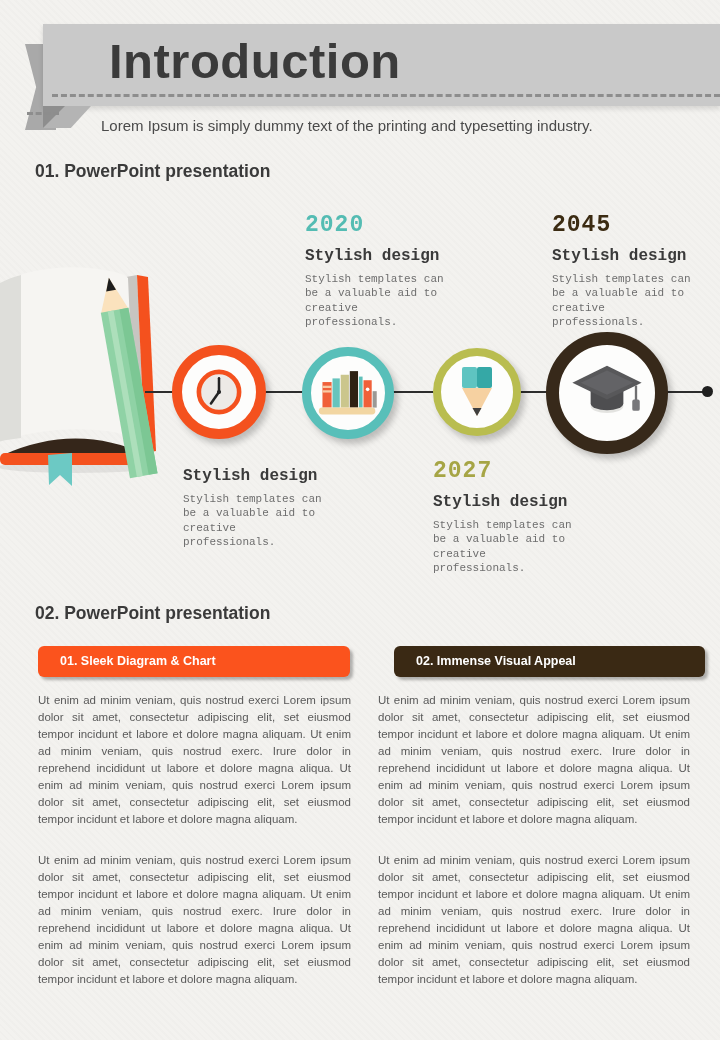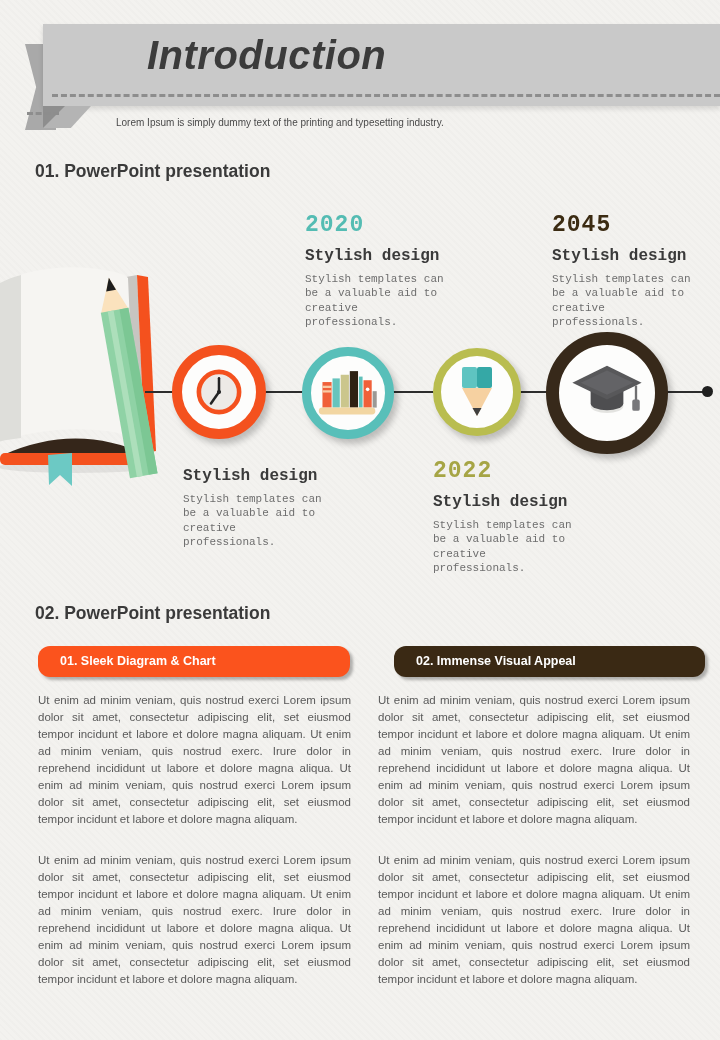--- a/index.html
+++ b/index.html
@@ -9,27 +9,27 @@
     background-image:repeating-linear-gradient(45deg, rgba(0,0,0,0.012) 0 2px, transparent 2px 5px);
     font-family:"Liberation Sans", sans-serif;
   }
   
   .ribbon-tail { position:absolute; left:25px; top:44px; width:31px; height:86px;
     background:#a9a9a9; clip-path:polygon(0 0,100% 0,100% 100%,0 100%,36% 50%); }
   .tail-dash { position:absolute; left:27px; top:112px; width:32px; border-top:3px dashed #8d8d8d; }
   .banner { position:absolute; left:43px; top:24px; width:677px; height:82px;
     background:#c9c9c9; box-shadow:0 3px 5px rgba(0,0,0,0.12); }
   .banner-dash { position:absolute; left:9px; right:0; bottom:9px; border-top:3px dashed #8d8d8d; }
-  .banner h1 { margin:0; padding:9px 0 0 104px; font-size:40px; font-weight:800;
-    color:#3b3b3b; letter-spacing:0.5px;font-style:italic; }
+  .banner h1 { margin:0; padding:9px 0 0 66px; font-size:49px; font-weight:800;
+    color:#3b3b3b; letter-spacing:0.5px; }
   .banner-fold { position:absolute; left:43px; top:106px; width:48px; height:22px;
     background:#b4b4b4; clip-path:polygon(0 0,100% 0,58% 100%,0 100%); }
   .banner-fold-dark { position:absolute; left:43px; top:106px; width:22px; height:22px;
     background:#8e8e8e; clip-path:polygon(0 0,100% 0,0 100%); }
-  .subtitle { position:absolute; left:116px; top:117px; font-size:10px; color:#4a4a4a; }
+  .subtitle { position:absolute; left:101px; top:117px; font-size:15px; color:#4a4a4a; }
 
   .sec-heading { position:absolute; margin:0; font-size:17.5px; font-weight:800; color:#3a3a3a;text-align:center; }
   .sec1 { left:35px; top:161px; }
   .sec2 { left:35px; top:603px; }
 
   
   .book-art { position:absolute; left:-2px; top:252px; }
   .tl-line { position:absolute; left:145px; top:391px; width:564px; height:2px; background:#2d2d2d; z-index:1; }
   .tl-dot  { position:absolute; left:702px; top:386px; width:11px; height:11px; border-radius:50%; background:#1f1f1f; z-index:1; }
   .tl-circle { position:absolute; z-index:2; border-radius:50%; background:#fdfdfc;
@@ -44,21 +44,21 @@
   .m-2045 { left:552px; top:212px; }
   .m-2018 { left:183px; top:458px; }
   .m-2022 { left:433px; top:458px; }
   .ms-year  { font-size:23px; font-weight:800; letter-spacing:1px; }
   .y-orange { color:#f4591f; } .y-teal { color:#54bcb3; }
   .y-olive  { color:#a6a545; } .y-brown { color:#3b2b12; }
   .ms-title { font-size:16px; font-weight:800; color:#3a3a3a; margin-top:9px; }
   .ms-body  { font-size:11px; color:#6e6e6e; line-height:14.4px; margin-top:7px; white-space:pre-line; }
 
   
-  .btn { position:absolute; top:646px; height:31px; border-radius:12px; box-sizing:border-box;
+  .btn { position:absolute; top:646px; height:31px; border-radius:6px; box-sizing:border-box;
     color:#fff; font-size:12.5px; font-weight:700; line-height:31px; padding-left:22px;
     box-shadow:3px 3px 3px rgba(0,0,0,0.28); cursor:pointer; }
   .btn-1 { left:38px;  width:312px; background:#fb531d; }
   .btn-2 { left:394px; width:311px; background:#3a2914; }
   .col { position:absolute; top:692px; width:313px; }
   .col-left  { left:38px; }
   .col-right { left:378px; width:312px; }
   .col p { margin:0 0 24px 0; font-size:11.5px; line-height:17px; color:#5a5a5a; text-align:justify; }
 </style>
 </head>
@@ -151,21 +151,21 @@
 professionals.</div>
   </div>
   <div class="milestone m-2020">
     <div class="ms-year y-teal">2020</div>
     <div class="ms-title">Stylish design</div>
     <div class="ms-body">Stylish templates can
 be a valuable aid to creative
 professionals.</div>
   </div>
   <div class="milestone m-2022">
-    <div class="ms-year y-olive">2022</div>
+    <div class="ms-year y-olive">2027</div>
     <div class="ms-title">Stylish design</div>
     <div class="ms-body">Stylish templates can
 be a valuable aid to creative
 professionals.</div>
   </div>
   <div class="milestone m-2045">
     <div class="ms-year y-brown">2045</div>
     <div class="ms-title">Stylish design</div>
     <div class="ms-body">Stylish templates can
 be a valuable aid to creative

